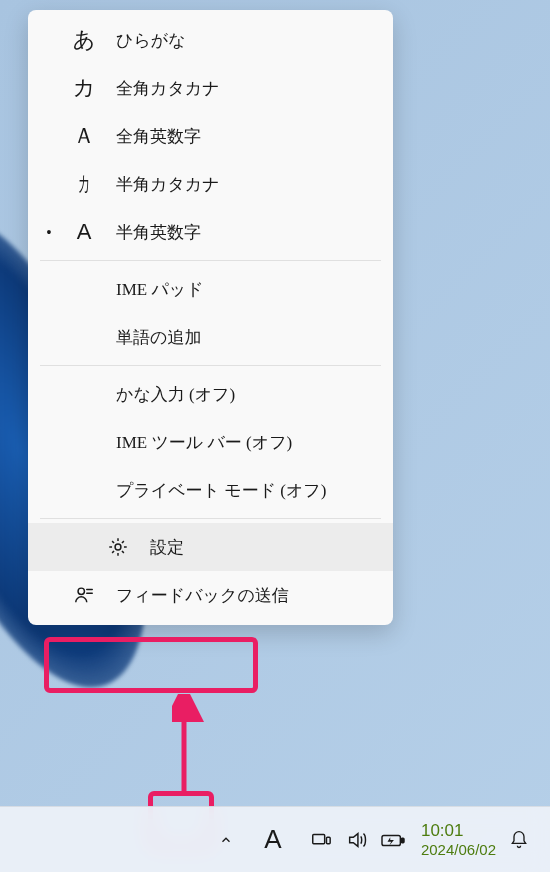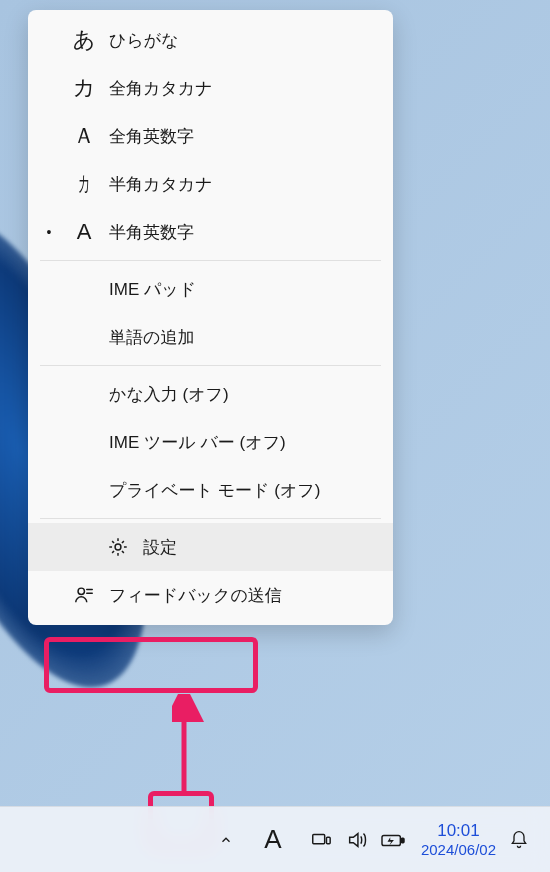--- a/index.html
+++ b/index.html
@@ -61,22 +61,23 @@
       margin-left: 8px;
     }
     .menu-icon {
       width: 40px;
       display: flex;
       align-items: center;
       justify-content: center;
       margin-left: 8px;
     }
     .menu-label {
-      margin-left: 5px;
+      margin-left: 12px;
       flex: 1;
+      font-family: Liberation Serif, serif;
     }
     .menu-separator {
       height: 1px;
       background: #e0e0e0;
       margin: 4px 12px;
     }
     .no-icon { width: 62px; }
     .highlight-box {
       position: absolute;
       border: 5px solid #e91e63;
@@ -143,24 +144,24 @@
       height: 32px;
       display: flex;
       align-items: center;
       justify-content: center;
       cursor: pointer;
       color: #1a1a1a;
       margin: 0 2px;
     }
     .tray-clock {
       margin-left: 10px;
-      text-align: center;
+      text-align: left;
       line-height: 1.25;
       font-size: 15px;
-      color: #1d4ed8;
+      color: #4d7c0f;
       cursor: pointer;
     }
     .tray-clock .time { font-size: 17px; }
     .tray-notif {
       width: 34px;
       display: flex;
       align-items: center;
       justify-content: center;
       cursor: pointer;
       margin-left: 6px;

